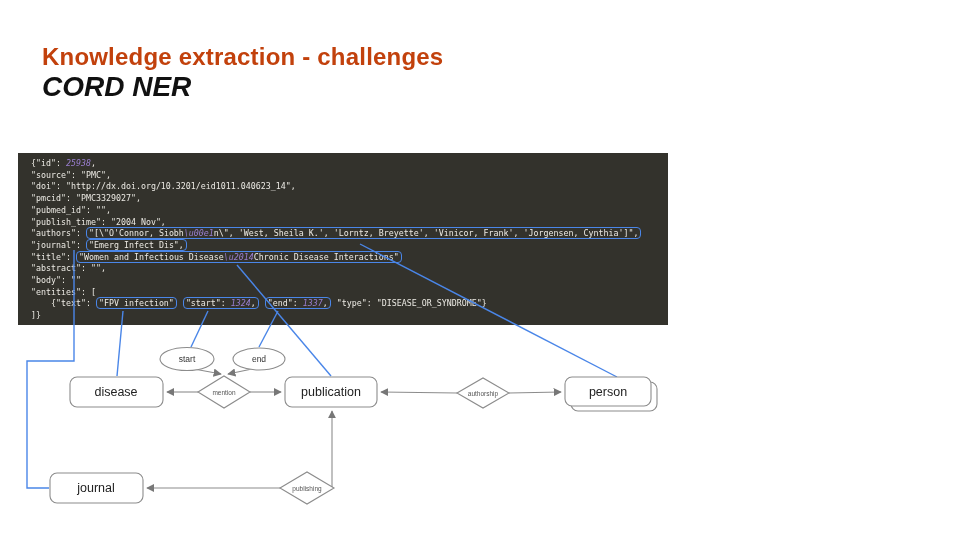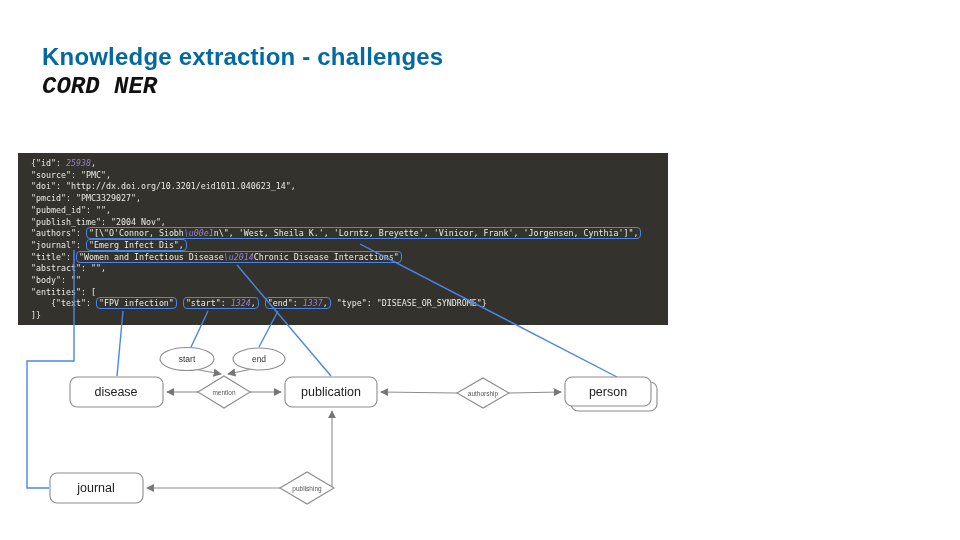--- a/index.html
+++ b/index.html
@@ -1,21 +1,21 @@
 <!DOCTYPE html>
 <html><head>
 <meta charset="utf-8">
 <style>
   html,body{margin:0;padding:0;}
   body{width:960px;height:540px;background:#ffffff;position:relative;overflow:hidden;
        font-family:"Liberation Sans",sans-serif;}
   .titleblock{position:absolute;left:42px;top:42px;}
-  .title{font-size:24px;font-weight:bold;color:#0369a1;line-height:30px;letter-spacing:0.2px;}
-  .subtitle{font-family:Liberation Mono, monospace;font-style:italic;font-weight:bold;
-            font-size:24px;color:#111;line-height:30px;}
+  .title{font-size:24px;font-weight:bold;color:#c2410c;line-height:30px;letter-spacing:0.2px;}
+  .subtitle{font-family:Liberation Sans, sans-serif;font-style:italic;font-weight:bold;
+            font-size:28px;color:#111;line-height:30px;}
   .codeblock{position:absolute;left:18px;top:153px;width:650px;height:172px;
              box-sizing:border-box;background:#33322c;color:#eceae4;
              font-family:"DejaVu Sans Mono","Liberation Mono",monospace;
              font-size:8.3px;line-height:11.7px;white-space:pre;padding:5px 0 0 13px;}
   .codeblock .purple{color:#9a7fd1;font-style:italic;}
   .codeblock .hl{border:1px solid #4a86e8;border-radius:4px;padding:0 2px;margin:0 1px 0 0;}
   svg.overlay{position:absolute;left:0;top:0;pointer-events:none;}
   .shape-label{font-family:"Liberation Sans",sans-serif;font-size:12.5px;fill:#222;}
   .diamond-label{font-family:"Liberation Sans",sans-serif;font-size:6.5px;fill:#555;}
   .ellipse-label{font-family:"Liberation Sans",sans-serif;font-size:8.5px;fill:#333;}

